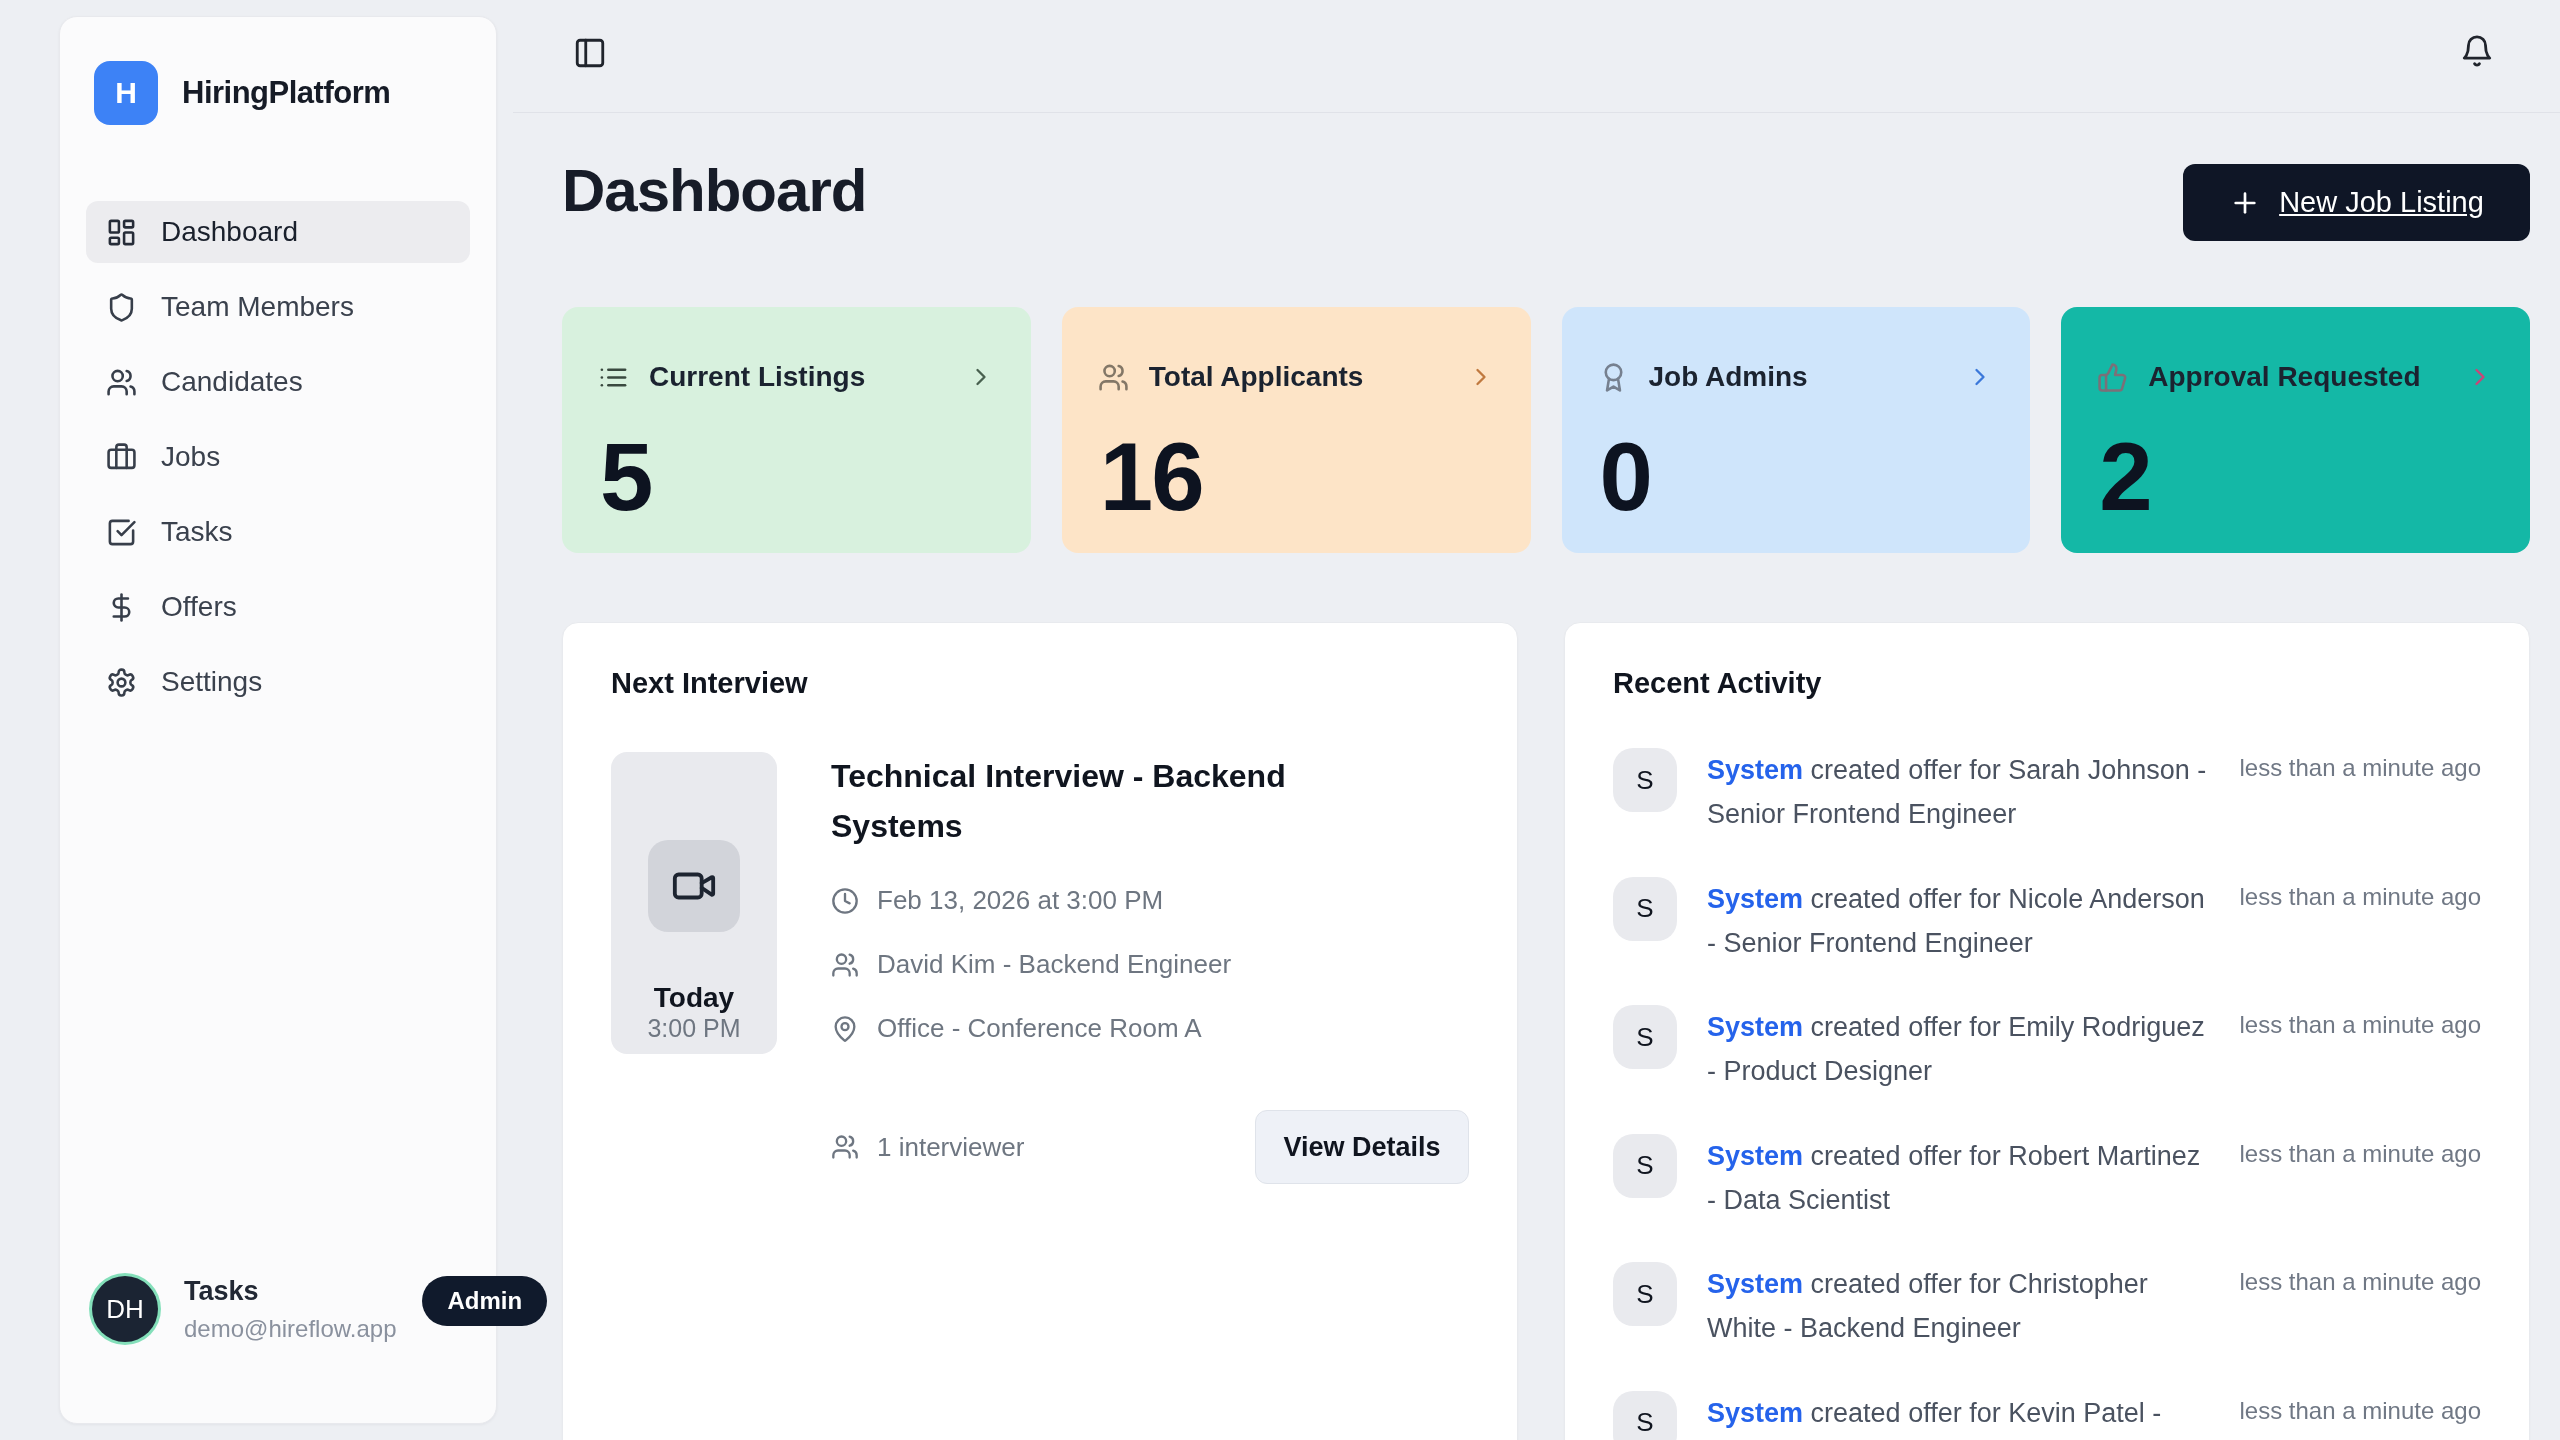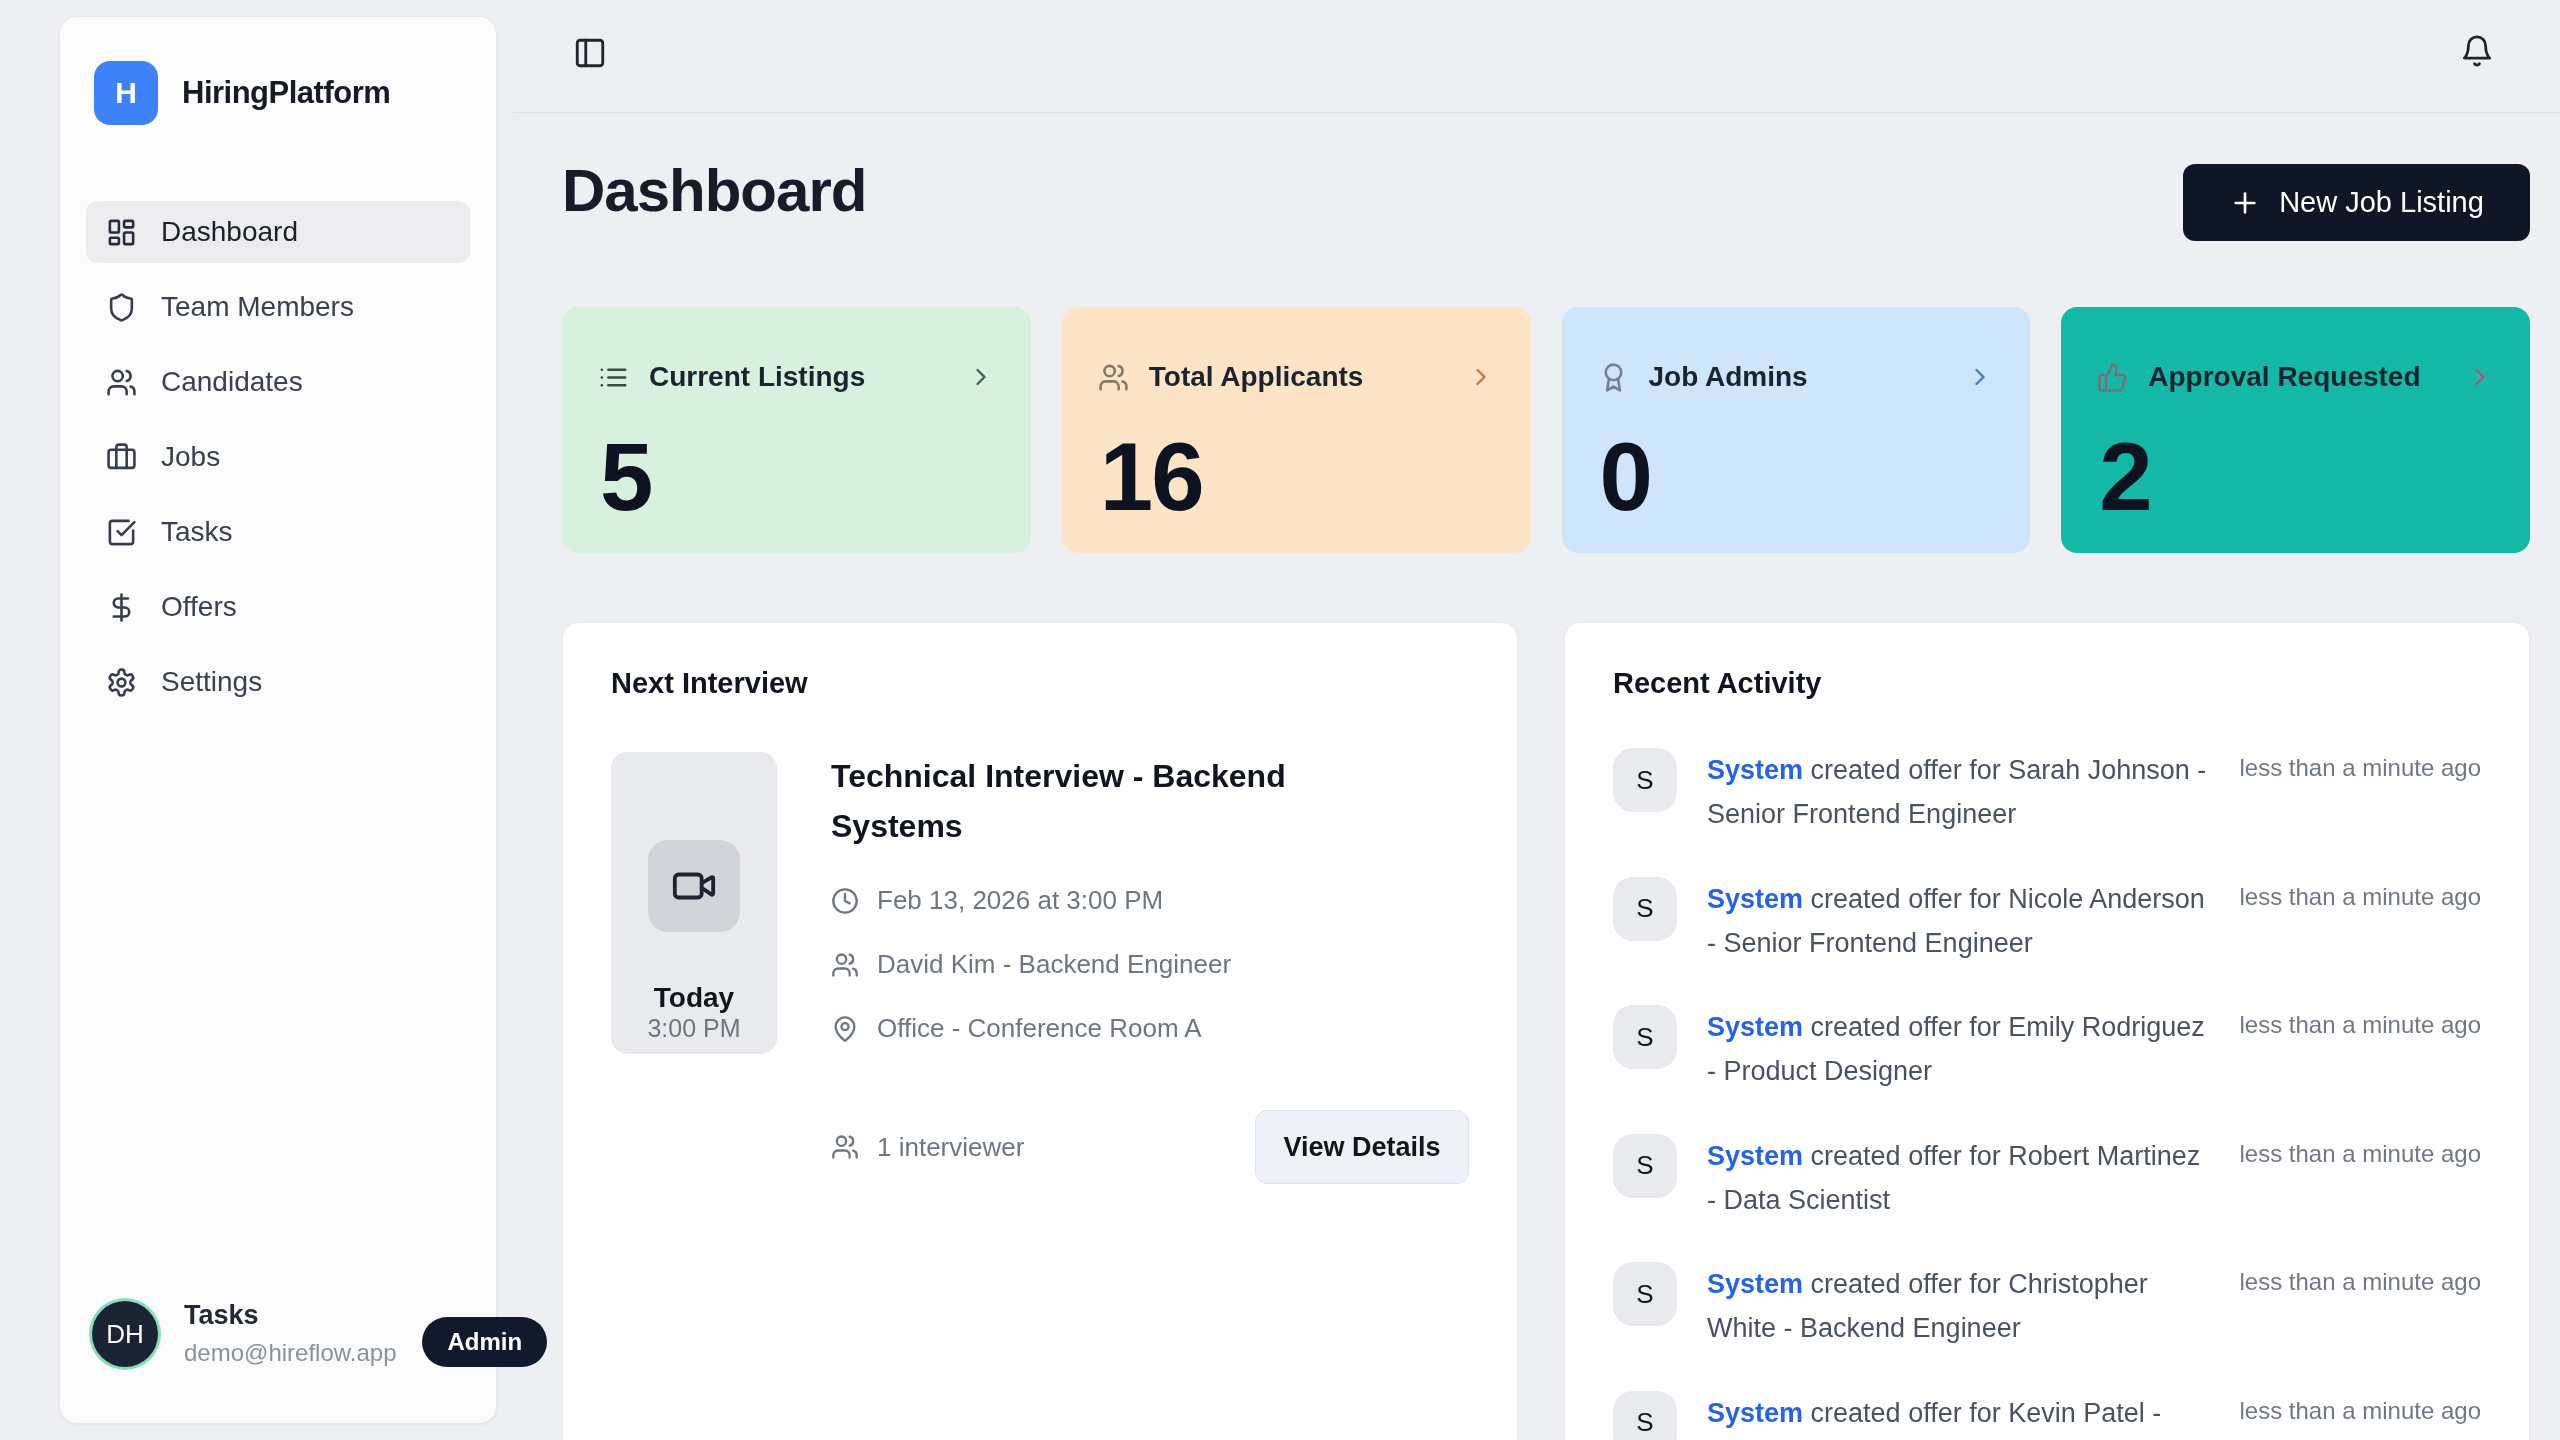--- a/index.html
+++ b/index.html
@@ -28,21 +28,21 @@
   .logo-text { font-size:31px; font-weight:700; color:#161b26; letter-spacing:-0.5px; }
   .nav { margin-top:76px; display:flex; flex-direction:column; gap:13px; }
   .nav-item {
     height:62px; display:flex; align-items:center; gap:24px; padding:0 20px;
     border-radius:12px; font-size:28px; color:#3a414d; cursor:pointer;
   }
   .nav-item .nav-icon { color:#373e4a; }
   .nav-item.active { background:#ececef; color:#1a202c; font-weight:500; }
   .nav-item.active .nav-icon { color:#23293395; color:#262c38; }
   .nav-icon svg { width:31px; height:31px; }
-  .user-row { margin-top:auto; display:flex; align-items:flex-end; gap:26px; padding:0 6px 56px; }
+  .user-row { margin-top:auto; display:flex; align-items:flex-start; gap:26px; padding:0 6px 80px; }
   .avatar {
     width:66px; height:66px; border-radius:50%; background:#1b2433; color:#fff;
     font-size:26px; font-weight:500; display:flex; align-items:center; justify-content:center;
     box-shadow:0 0 0 3px #84dfba; flex-shrink:0;
   }
   .user-name { font-size:27px; font-weight:700; color:#222834; }
   .user-email { font-size:24px; color:#8a919e; margin-top:8px; }
   .admin-badge {
     margin-left:auto; background:#101a2c; color:#fff; font-size:24px; font-weight:700;
     padding:11px 25px; border-radius:999px;
@@ -53,21 +53,21 @@
   .topbar-toggle svg, .bell-btn svg { width:34px; height:34px; }
   .bell-btn { position:absolute; left:2460px; top:34px; width:34px; height:34px; color:#20242c; background:none; border:none; cursor:pointer; }
   .topbar-divider { position:absolute; left:513px; right:0; top:112px; height:1px; background:#e0e2e8; }
 
   
   .page-title { position:absolute; left:562px; top:156px; font-size:60px; font-weight:800; color:#171c28; letter-spacing:-1px; }
   .new-job-btn {
     position:absolute; left:2183px; top:164px; width:347px; height:77px;
     background:#0f1626; border:none; border-radius:12px; color:#fff;
     display:flex; align-items:center; justify-content:center; gap:18px;
-    font-size:29px; font-weight:500; font-family:inherit; cursor:pointer;
+    font-size:29px; font-weight:500; font-family:inherit; cursor:pointer;text-decoration:underline;
   }
   .new-job-btn svg { width:32px; height:32px; }
 
   
   .stats { position:absolute; left:562px; top:307px; width:1968px; display:grid; grid-template-columns:repeat(4,1fr); gap:31px; }
   .stat-card { height:246px; border-radius:16px; padding:34px 36px; position:relative; cursor:pointer; }
   .stat-head { display:flex; align-items:center; gap:20px;margin-top:20px; }
   .stat-head svg { width:31px; height:31px; }
   .stat-label { font-size:28px; font-weight:600; color:#1b2330; white-space:nowrap; }
   .stat-chevron { margin-left:auto; }

